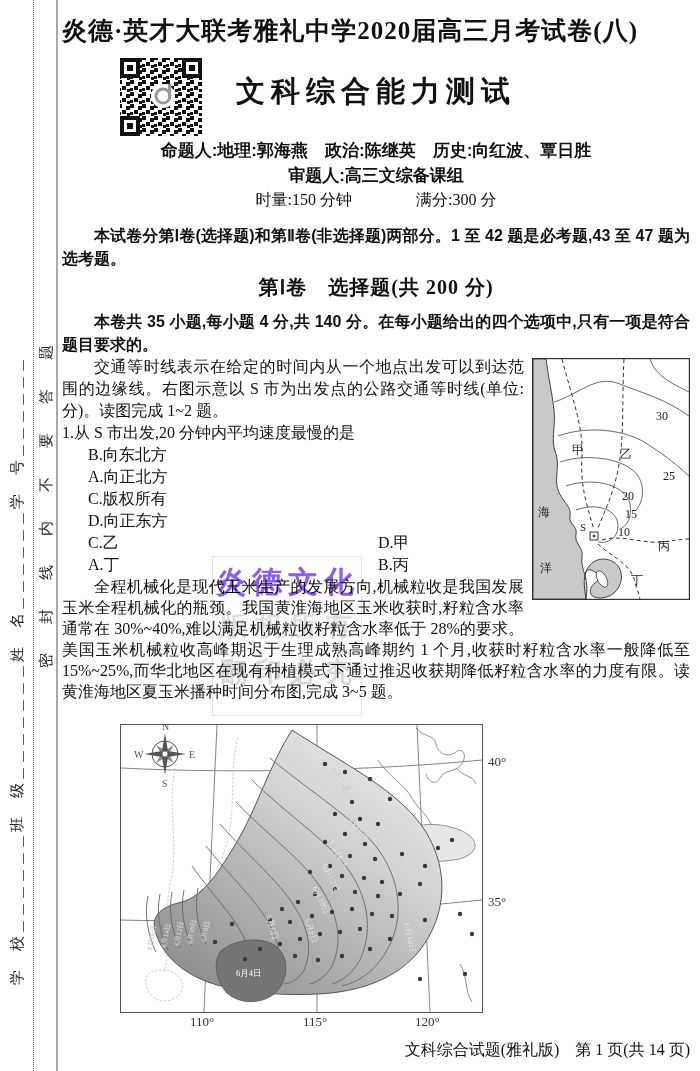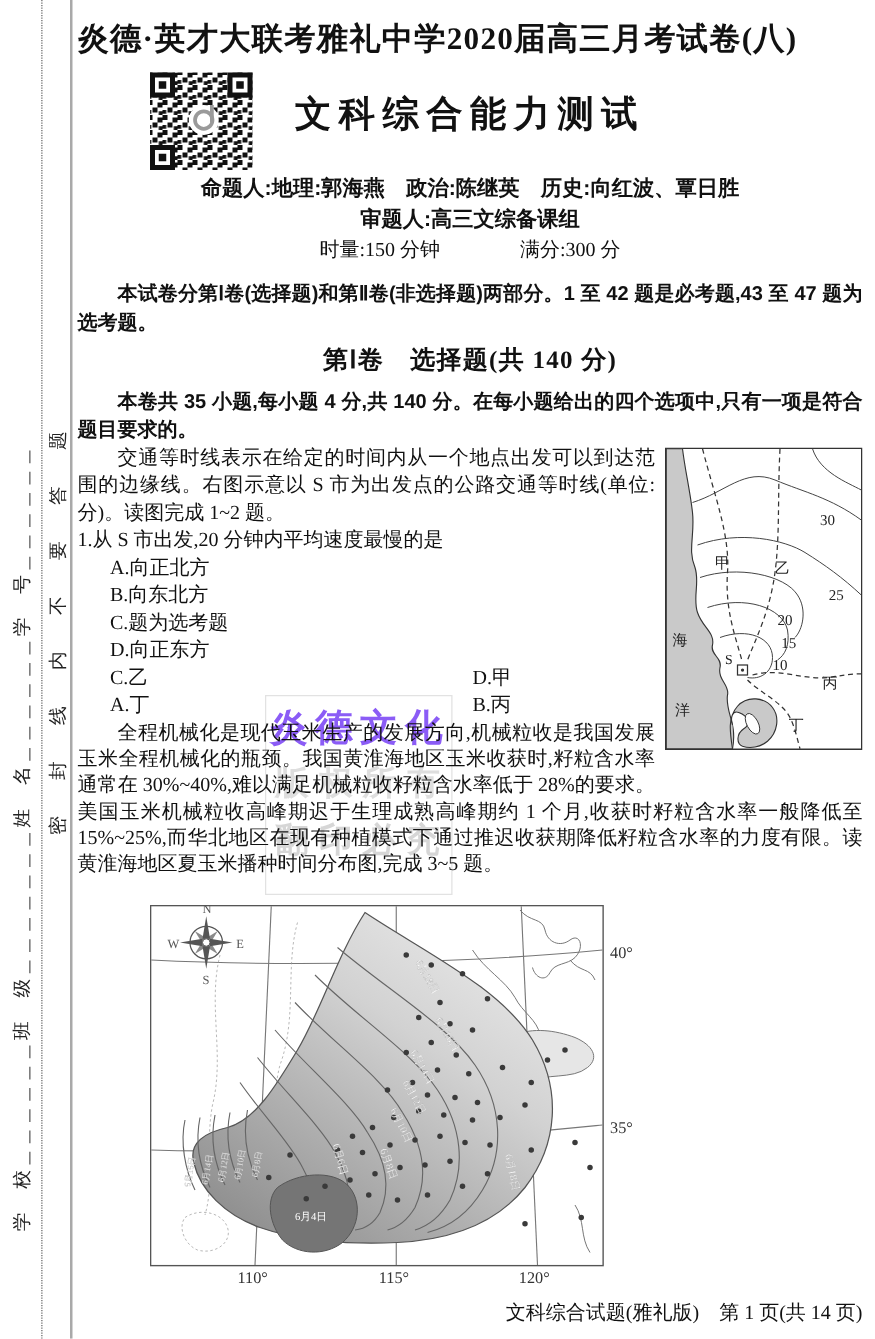--- a/index.html
+++ b/index.html
@@ -90,21 +90,21 @@
   </svg>
 
   <div class="abs exam-title">文科综合能力测试</div>
   <div class="abs setters">命题人:地理:郭海燕　政治:陈继英　历史:向红波、覃日胜</div>
   <div class="abs reviewers">审题人:高三文综备课组</div>
   <div class="abs duration-row">
     <span>时量:150 分钟</span>
     <span>满分:300 分</span>
   </div>
   <div class="abs intro">本试卷分第Ⅰ卷(选择题)和第Ⅱ卷(非选择题)两部分。1 至 42 题是必考题,43 至 47 题为选考题。</div>
-  <div class="abs sec1">第Ⅰ卷　选择题(共 140 分)</div>
+  <div class="abs sec1">第Ⅰ卷　选择题(共 200 分)</div>
   <div class="abs note">本卷共 35 小题,每小题 4 分,共 140 分。在每小题给出的四个选项中,只有一项是符合题目要求的。</div>
 
   <div class="abs main-flow">
 
     <svg class="fig1" width="158" height="242" viewBox="0 0 158 242">
       <rect x="0.6" y="0.6" width="156.8" height="240.8" fill="#fff" stroke="#333" stroke-width="1.2"></rect>
       <path d="M1,1 L14,1 C16,18 20,34 22,52 C24,70 18,82 24,96 C28,108 22,120 26,132 C30,144 40,148 38,158 C36,166 46,168 44,176 C42,186 52,190 50,198 C48,212 58,220 54,241 L1,241 Z" fill="#c9c9c9" stroke="#333" stroke-width="0.9"></path>
       <path d="M54,241 C52,228 50,216 58,207 C66,198 80,200 86,208 C92,216 90,228 82,235 C76,240 68,241 62,239 C57,237 57,229 63,225 C69,221 67,215 59,212 C54,210 52,216 54,222" fill="#c9c9c9" stroke="#333" stroke-width="0.9"></path>
       <ellipse cx="70" cy="221" rx="4.5" ry="9" transform="rotate(-28 70 221)" fill="#fff" stroke="#333" stroke-width="0.7"></ellipse>
 
@@ -137,23 +137,23 @@
         <text x="131" y="122">25</text>
         <text x="90" y="142">20</text>
         <text x="93" y="160">15</text>
         <text x="86" y="178">10</text>
       </g>
     </svg>
 
     <p class="para">交通等时线表示在给定的时间内从一个地点出发可以到达范围的边缘线。右图示意以 S 市为出发点的公路交通等时线(单位:分)。读图完成 1~2 题。</p>
 
     <p class="stem">1.从 S 市出发,20 分钟内平均速度最慢的是</p>
+    <p class="opt">B.向东北方</p>
     <p class="opt">A.向正北方</p>
-    <p class="opt">B.向东北方</p>
-    <p class="opt">C.题为选考题</p>
+    <p class="opt">C.版权所有</p>
     <p class="opt">D.向正东方</p>
 
     <p class="opt">
       <span class="optcol">C.乙</span><span>D.甲</span>
     </p>
     <p class="opt">
       <span class="optcol">A.丁</span><span>B.丙</span>
     </p>
 
     <p class="para2">全程机械化是现代玉米生产的发展方向,机械粒收是我国发展玉米全程机械化的瓶颈。我国黄淮海地区玉米收获时,籽粒含水率通常在 30%~40%,难以满足机械粒收籽粒含水率低于 28%的要求。美国玉米机械粒收高峰期迟于生理成熟高峰期约 1 个月,收获时籽粒含水率一般降低至 15%~25%,而华北地区在现有种植模式下通过推迟收获期降低籽粒含水率的力度有限。读黄淮海地区夏玉米播种时间分布图,完成 3~5 题。</p>

